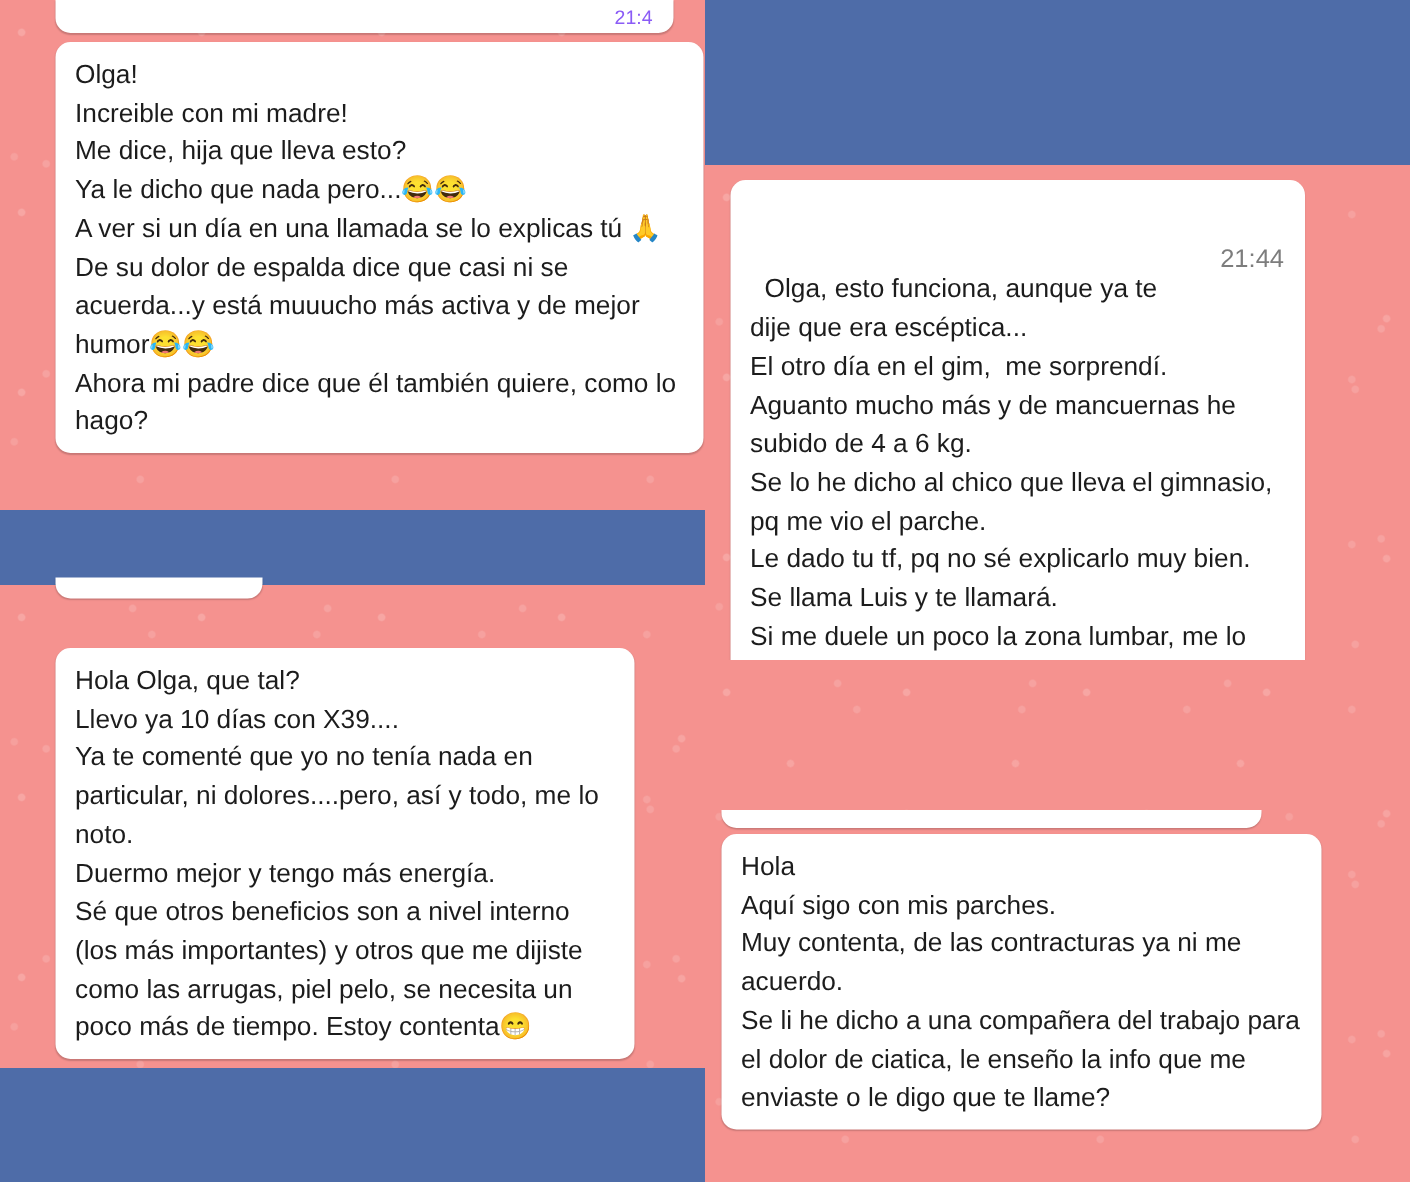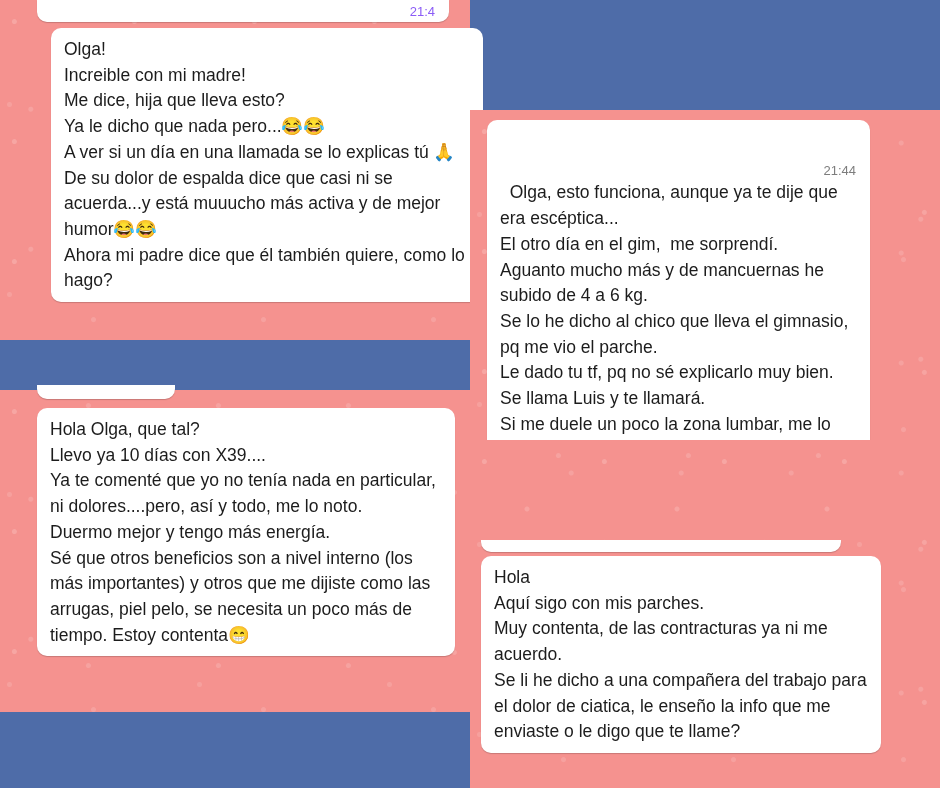--- a/index.html
+++ b/index.html
@@ -40,39 +40,39 @@
     color: #1c1c1c;
     font-size: 17.5px;
     line-height: 1.47;
     padding: 9px 14px 8px 13px;
     box-sizing: border-box;
     overflow: hidden;
     white-space: pre-wrap;
   }
   .bubble .meta {
     text-align: right;
-    font-size: 13px;
+    font-size: 17px;
     color: #7d7d7d;
     margin-top: 2px;
   }
   .bubble .meta.inline {
     float: right;
     margin-left: 10px;
     margin-top: 6px;
   }
 
   
   #frag-1 { left: 0px;   top: 0px;   width: 470px; height: 340px; }
   #frag-2 { left: 470px; top: 110px; width: 470px; height: 335px; }
   #frag-3 { left: 0px;   top: 390px; width: 470px; height: 322px; }
   #frag-4 { left: 470px; top: 440px; width: 470px; height: 348px; }
 
-  #bubble-1 { left: 37px;  top: 28px;  width: 432px; margin-left: 14px; }
+  #bubble-1 { left: 37px;  top: 28px;  width: 432px; }
   #bubble-2 { left: 487px; top: 120px; width: 383px; }
-  #bubble-3 { left: 37px;  top: 408px; width: 418px; }
+  #bubble-3 { left: 37px;  top: 432px; width: 386px; }
   #bubble-4 { left: 481px; top: 556px; width: 400px; }
 
   #partial-top   { left: 37px;  top: 0px;  width: 412px; height: 22px; border-radius: 0 0 10px 10px; padding-top: 0; }
   #partial-mid   { left: 37px;  top: 385px; width: 138px; height: 14px; border-radius: 0 0 10px 10px; padding: 0; }
   #partial-right { left: 660px; top: 448px; width: 210px; height: 12px; border-radius: 0 0 10px 10px; padding: 0; }
   #partial-right2{ left: 481px; top: 540px; width: 360px; height: 12px; border-radius: 0 0 10px 10px; padding: 0; }
 
   .ts-top {
     position: absolute;
     right: 14px;

